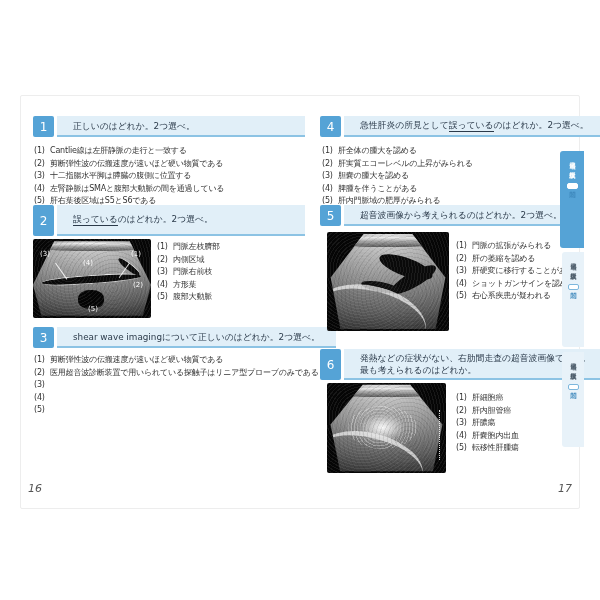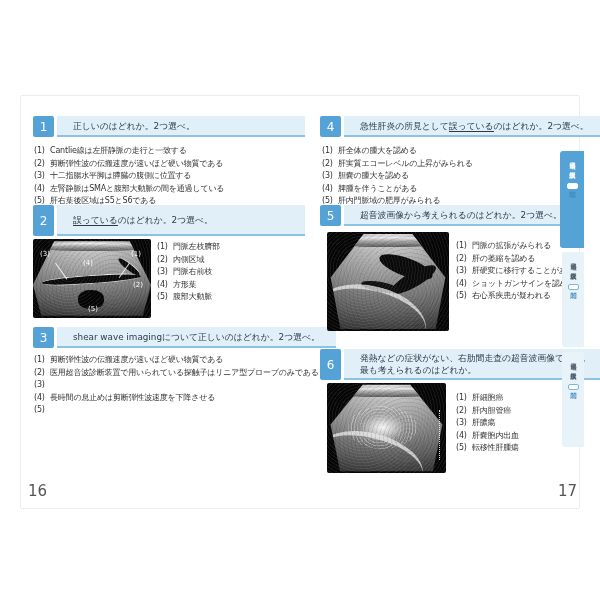--- a/index.html
+++ b/index.html
@@ -5,21 +5,21 @@
   html,body{margin:0;padding:0;background:#fff;}
   body{width:600px;height:600px;font-family:"DejaVu Sans","Liberation Sans",sans-serif;color:#3a3a3a;position:relative;overflow:hidden;}
   .canvas{position:absolute;left:0;top:0;width:600px;height:600px;background:#fff;}
   .spread{position:absolute;left:20px;top:95px;width:558px;height:412px;background:#fff;border:1px solid #ededed;border-radius:2px;}
 
   
   .q-head{position:absolute;display:flex;align-items:stretch;}
   .badge{width:21px;background:#55a3d6;color:#fff;display:flex;align-items:center;justify-content:center;font-size:12px;border-radius:2px;flex:0 0 21px;}
   .bar{flex:1;margin-left:3px;background:#e1eff8;border-bottom:2px solid #8cc3e4;padding:2px 16px;font-size:8.8px;color:#2b3a4a;display:flex;flex-direction:column;justify-content:center;line-height:12px;}
   .bar .hline{white-space:nowrap;}
-  .u{border-bottom:1px solid #2b3a4a;padding-bottom:0px;}
+  .u{border-bottom:1px solid #2b3a4a;padding-bottom:0px;font-family:Liberation Mono, monospace;}
 
   
   .opts{position:absolute;font-size:8px;line-height:12.6px;color:#333;letter-spacing:-0.2px;}
   .opt{display:flex;white-space:nowrap;}
   .opt .n{flex:0 0 16px;}
 
   
   .us{position:absolute;background:#060606;border-radius:2px;overflow:hidden;}
   .fan{position:absolute;inset:0;
     clip-path:polygon(18% 3%,82% 3%,100% 58%,93% 97%,7% 97%,0% 58%);
@@ -37,21 +37,21 @@
   .b1{position:absolute;left:42%;top:26%;width:46%;height:18%;background:#0a0a0a;border-radius:50%;transform:rotate(20deg);}
   .b2{position:absolute;left:50%;top:40%;width:42%;height:15%;background:#0b0b0b;border-radius:50%;transform:rotate(-30deg);}
   .b3{position:absolute;left:28%;top:50%;width:32%;height:10%;background:#101010;border-radius:50%;transform:rotate(10deg);}
   .diaph{position:absolute;left:-10%;top:55%;width:92%;height:62%;border-radius:50%;border-top:5px solid rgba(238,238,238,.75);transform:rotate(14deg);}
   .mass{position:absolute;left:18%;top:25%;width:58%;height:48%;border-radius:50%;
     background:radial-gradient(closest-side,rgba(252,252,252,.95),rgba(205,205,205,.85) 35%,rgba(150,150,150,.4) 65%,transparent),
                repeating-radial-gradient(circle at 45% 50%,rgba(255,255,255,.35) 0 1px,transparent 1px 3px);}
   .meas{position:absolute;right:5%;top:30%;height:55%;width:0;border-right:1px dotted rgba(255,255,255,.85);}
 
   
-  .pn{position:absolute;font-size:15px;color:#555;}
+  .pn{position:absolute;font-size:11px;color:#555;font-style:italic;}
 
   
   .tab{position:absolute;right:16px;width:22px;border-radius:3px 0 0 3px;display:flex;flex-direction:column;align-items:center;justify-content:flex-start;gap:3px;padding-top:6px;box-sizing:border-box;}
   .tab-active{background:#55a3d6;color:#fff;width:24px;}
   .tab-idle{background:#e8f2f9;color:#4a5a68;}
   .tab-label{writing-mode:vertical-rl;text-orientation:upright;font-size:6px;letter-spacing:.5px;white-space:nowrap;}
   .tab-num{font-size:7px;}
   .tab-badge{writing-mode:vertical-rl;text-orientation:upright;font-size:6.5px;background:#fff;color:#3e88bc;border:1px solid #7db7dd;border-radius:2px;padding:2px 1px;line-height:7px;}
   .tab-active .tab-badge{border-color:#fff;}
 </style>
@@ -148,21 +148,20 @@
       </div>
     <div class="opt">
         <span class="n">(2)</span>
         <span>医用超音波診断装置で用いられている探触子はリニア型プローブのみである</span>
       </div>
     <div class="opt">
         <span class="n">(3)</span>
       </div>
     <div class="opt">
         <span class="n">(4)</span>
-        <span>長時間の息止めは剪断弾性波速度を下降させる</span>
       </div>
     <div class="opt">
         <span class="n">(5)</span>
       </div>
   </div>
 
   <div class="pn" style="left:28px;top:482px;">16</div>
 
   <div class="q-head" style="left:320px;top:116px;width:240px;height:21px;">
     <div class="badge">4</div>

